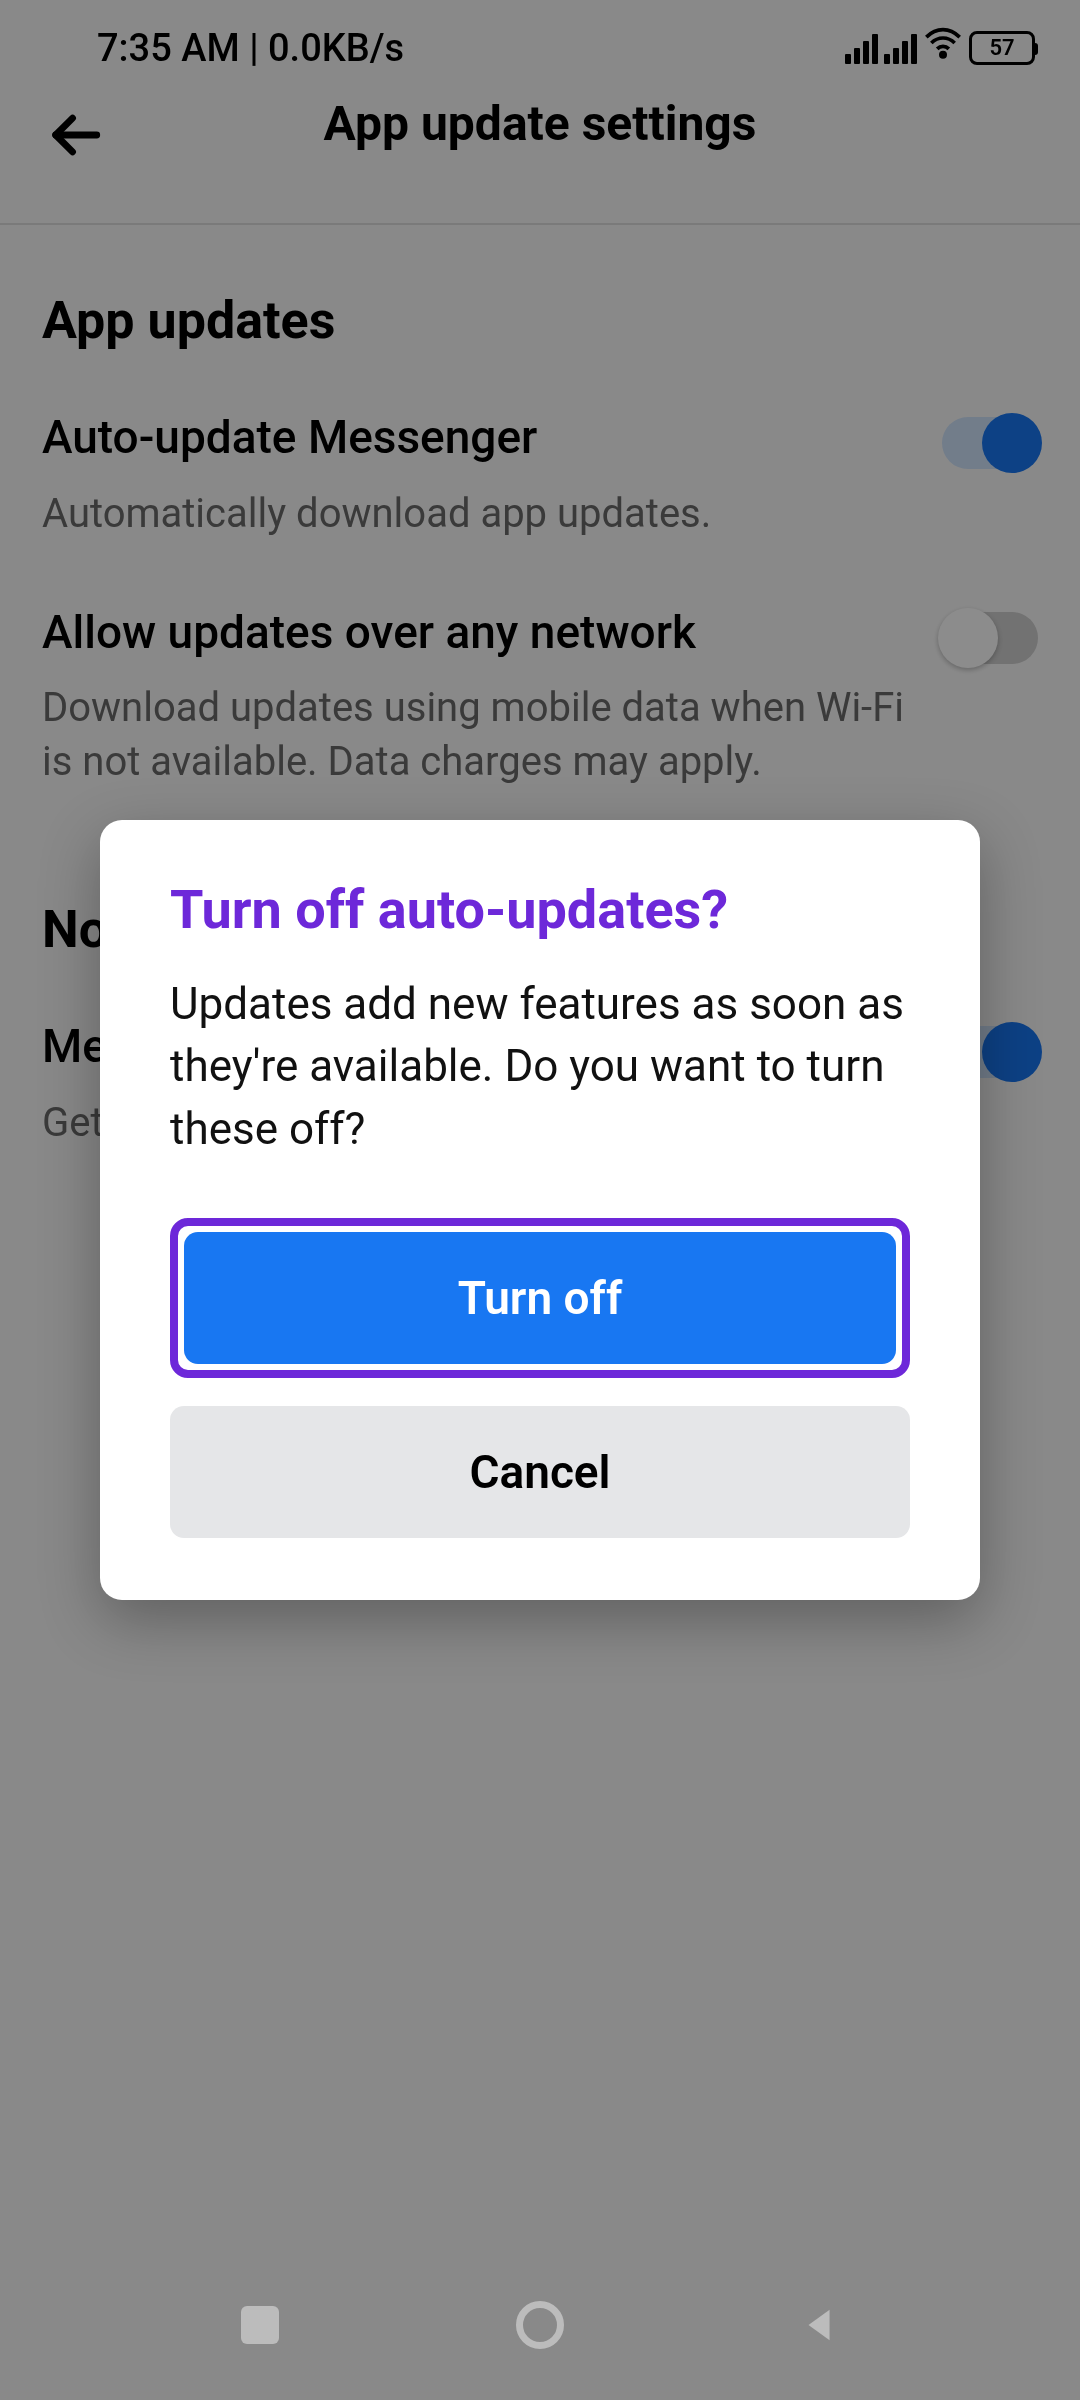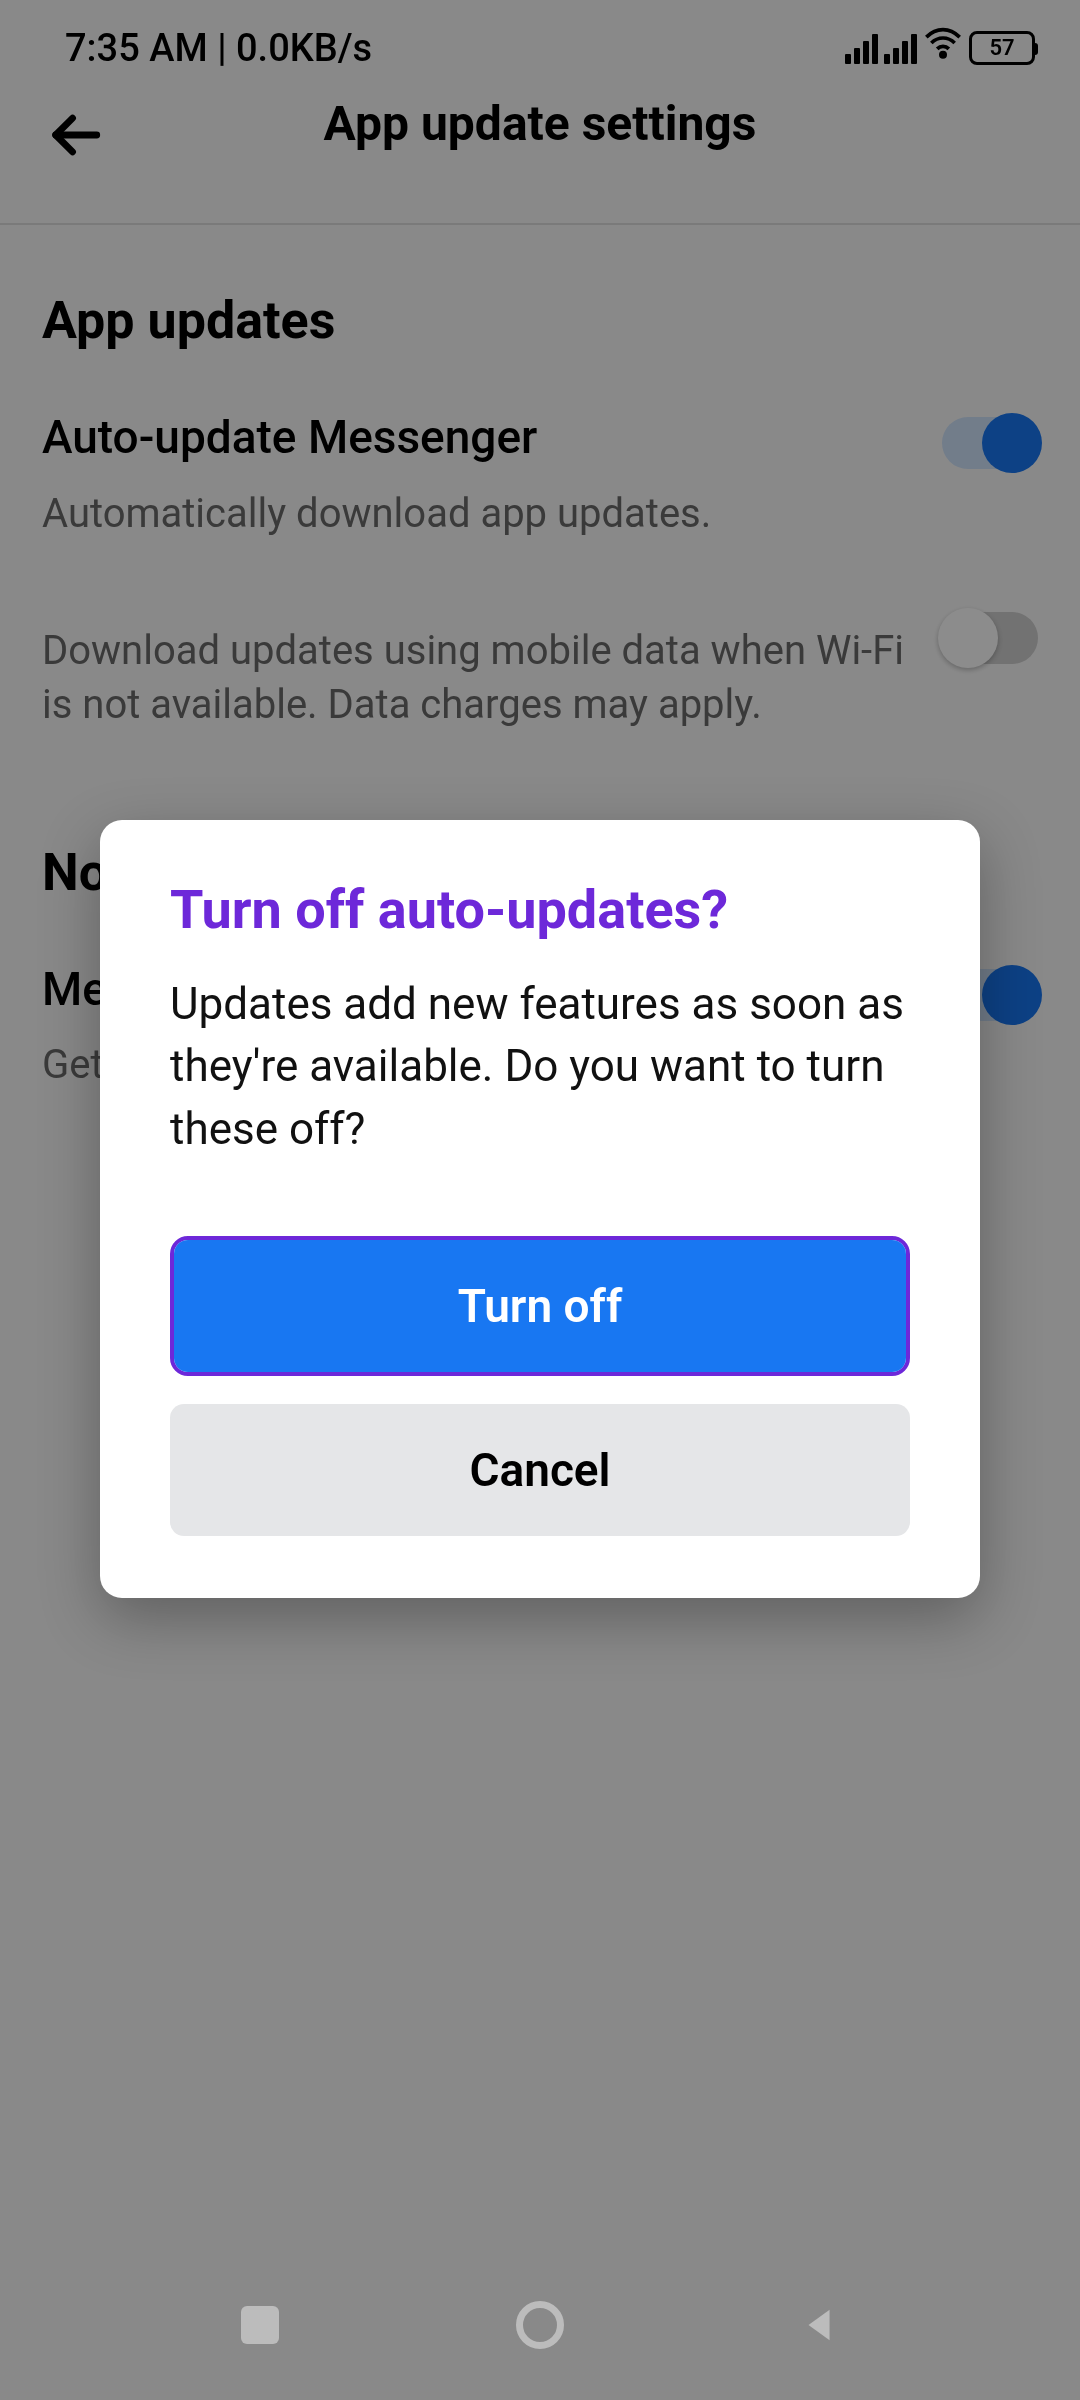--- a/index.html
+++ b/index.html
@@ -16,21 +16,21 @@
       height: 100%;
       background: #fafafa;
       position: relative;
     }
     
     .status-bar {
       height: 95px;
       display: flex;
       align-items: center;
       justify-content: space-between;
-      padding: 0 45px 0 65px;
+      padding: 0 45px 0 97px;
       font-size: 38px;
       font-weight: 500;
       color: #000;
     }
     .status-left { display: flex; align-items: center; }
     .status-right { display: flex; align-items: center; gap: 6px; }
     .signal-bars { display: inline-flex; align-items: flex-end; gap: 3px; height: 32px; }
     .signal-bars span { width: 6px; background: #000; border-radius: 1px; }
     .signal-bars span:nth-child(1){height:10px;} .signal-bars span:nth-child(2){height:16px;}
     .signal-bars span:nth-child(3){height:23px;} .signal-bars span:nth-child(4){height:30px;}
@@ -91,21 +91,21 @@
     }
     .dialog {
       position: absolute; left: 100px; right: 100px; top: 820px;
       background: #fff; border-radius: 22px; padding: 58px 70px 62px;
       box-shadow: 0 20px 60px rgba(0,0,0,.3);
     }
     .dialog-title { font-size: 54px; font-weight: 700; color: #6d28d9; }
     .dialog-body { font-size: 44px; color: #111; line-height: 1.42; margin-top: 32px; }
     .dialog-actions { margin-top: 58px; display: flex; flex-direction: column; gap: 28px; }
     .btn-primary-wrap {
-      border: 4px solid #6d28d9; border-radius: 18px;  margin-top: 18px;
+      border: 8px solid #6d28d9; border-radius: 18px; padding: 6px;
     }
     .btn {
       width: 100%; height: 132px; border-radius: 14px; display: flex;
       align-items: center; justify-content: center; font-size: 46px; font-weight: 600;
     }
     .btn-primary { background: #1877f2; color: #fff; }
     .btn-secondary { background: #e5e6e8; color: #000; }
     
     .nav-bar {
       position: absolute; bottom: 0; left: 0; right: 0; height: 150px;
@@ -168,20 +168,21 @@
     <div class="setting-row">
       <div class="setting-text">
         <div class="setting-label">Auto-update Messenger</div>
         <div class="setting-desc">Automatically download app updates.</div>
       </div>
       <div class="toggle on"></div>
     </div>
 
     <div class="setting-row">
       <div class="setting-text">
+        <div class="setting-label">Allow updates over any network</div>
         <div class="setting-desc">Download updates using mobile data when Wi-Fi is not available. Data charges may apply.</div>
       </div>
       <div class="toggle off"></div>
     </div>
 
     <div class="section-title">Notifications</div>
 
     <div class="setting-row">
       <div class="setting-text">
         <div class="setting-label">Messenger updates available</div>

